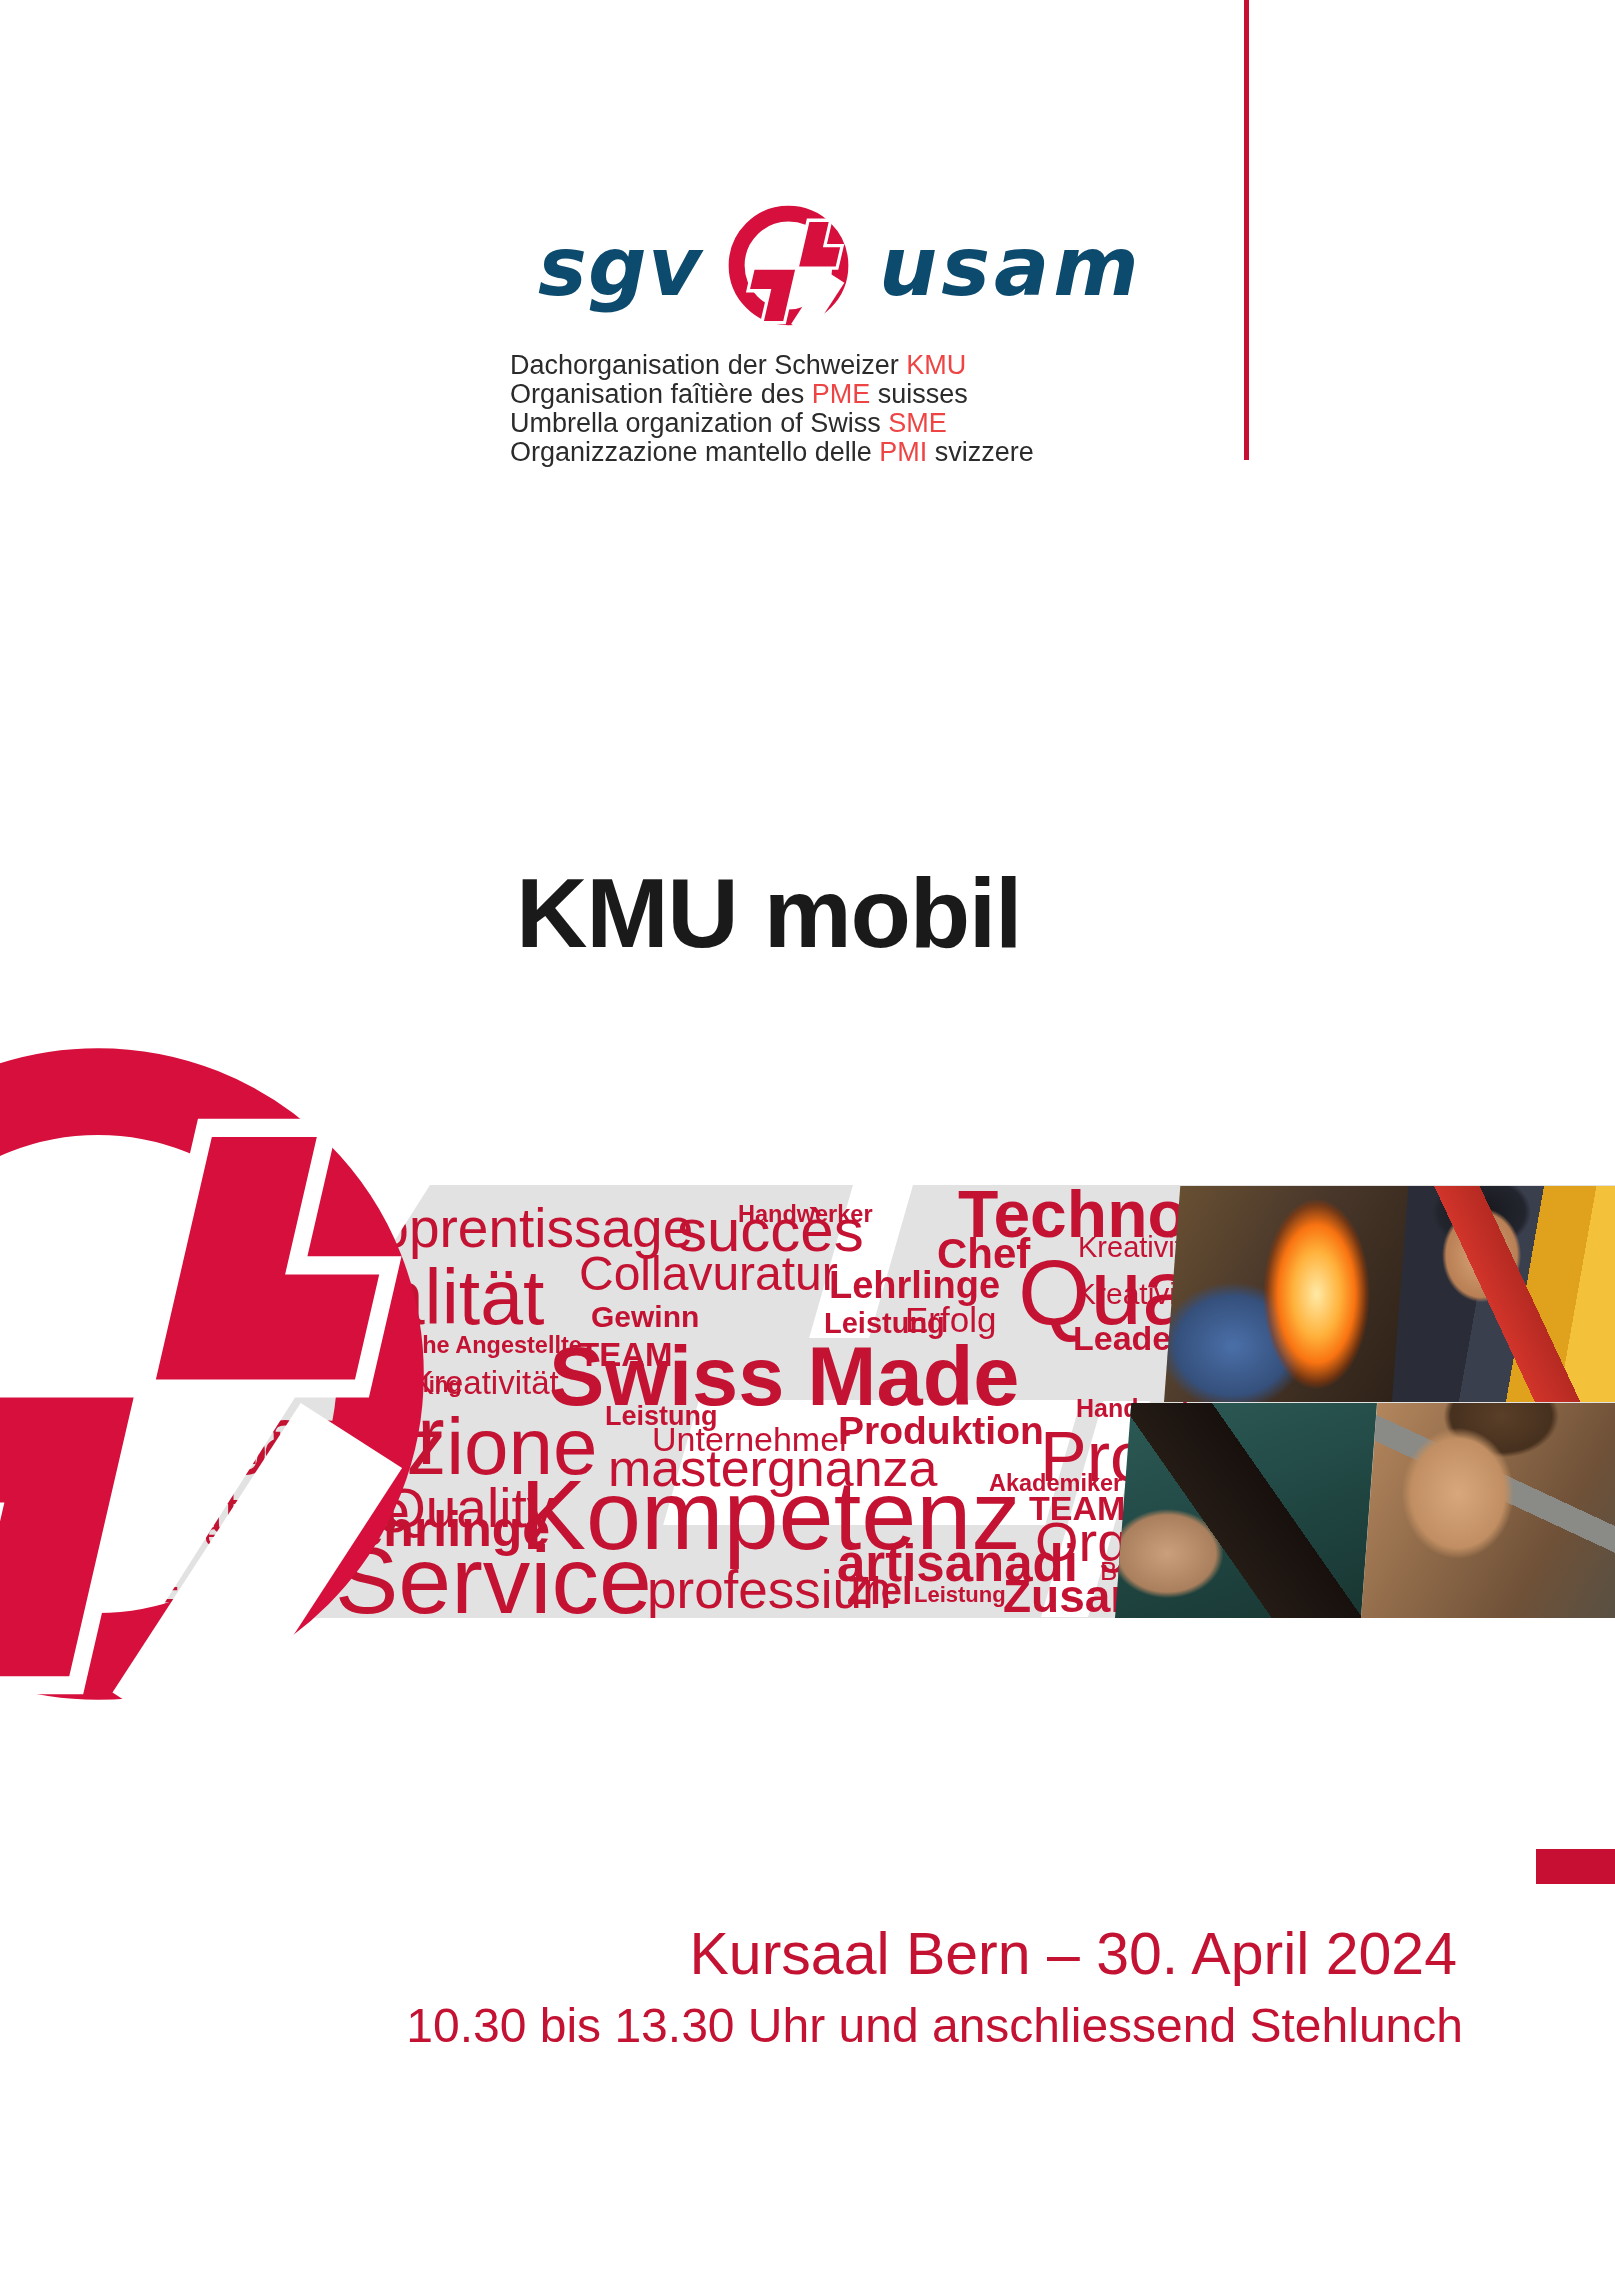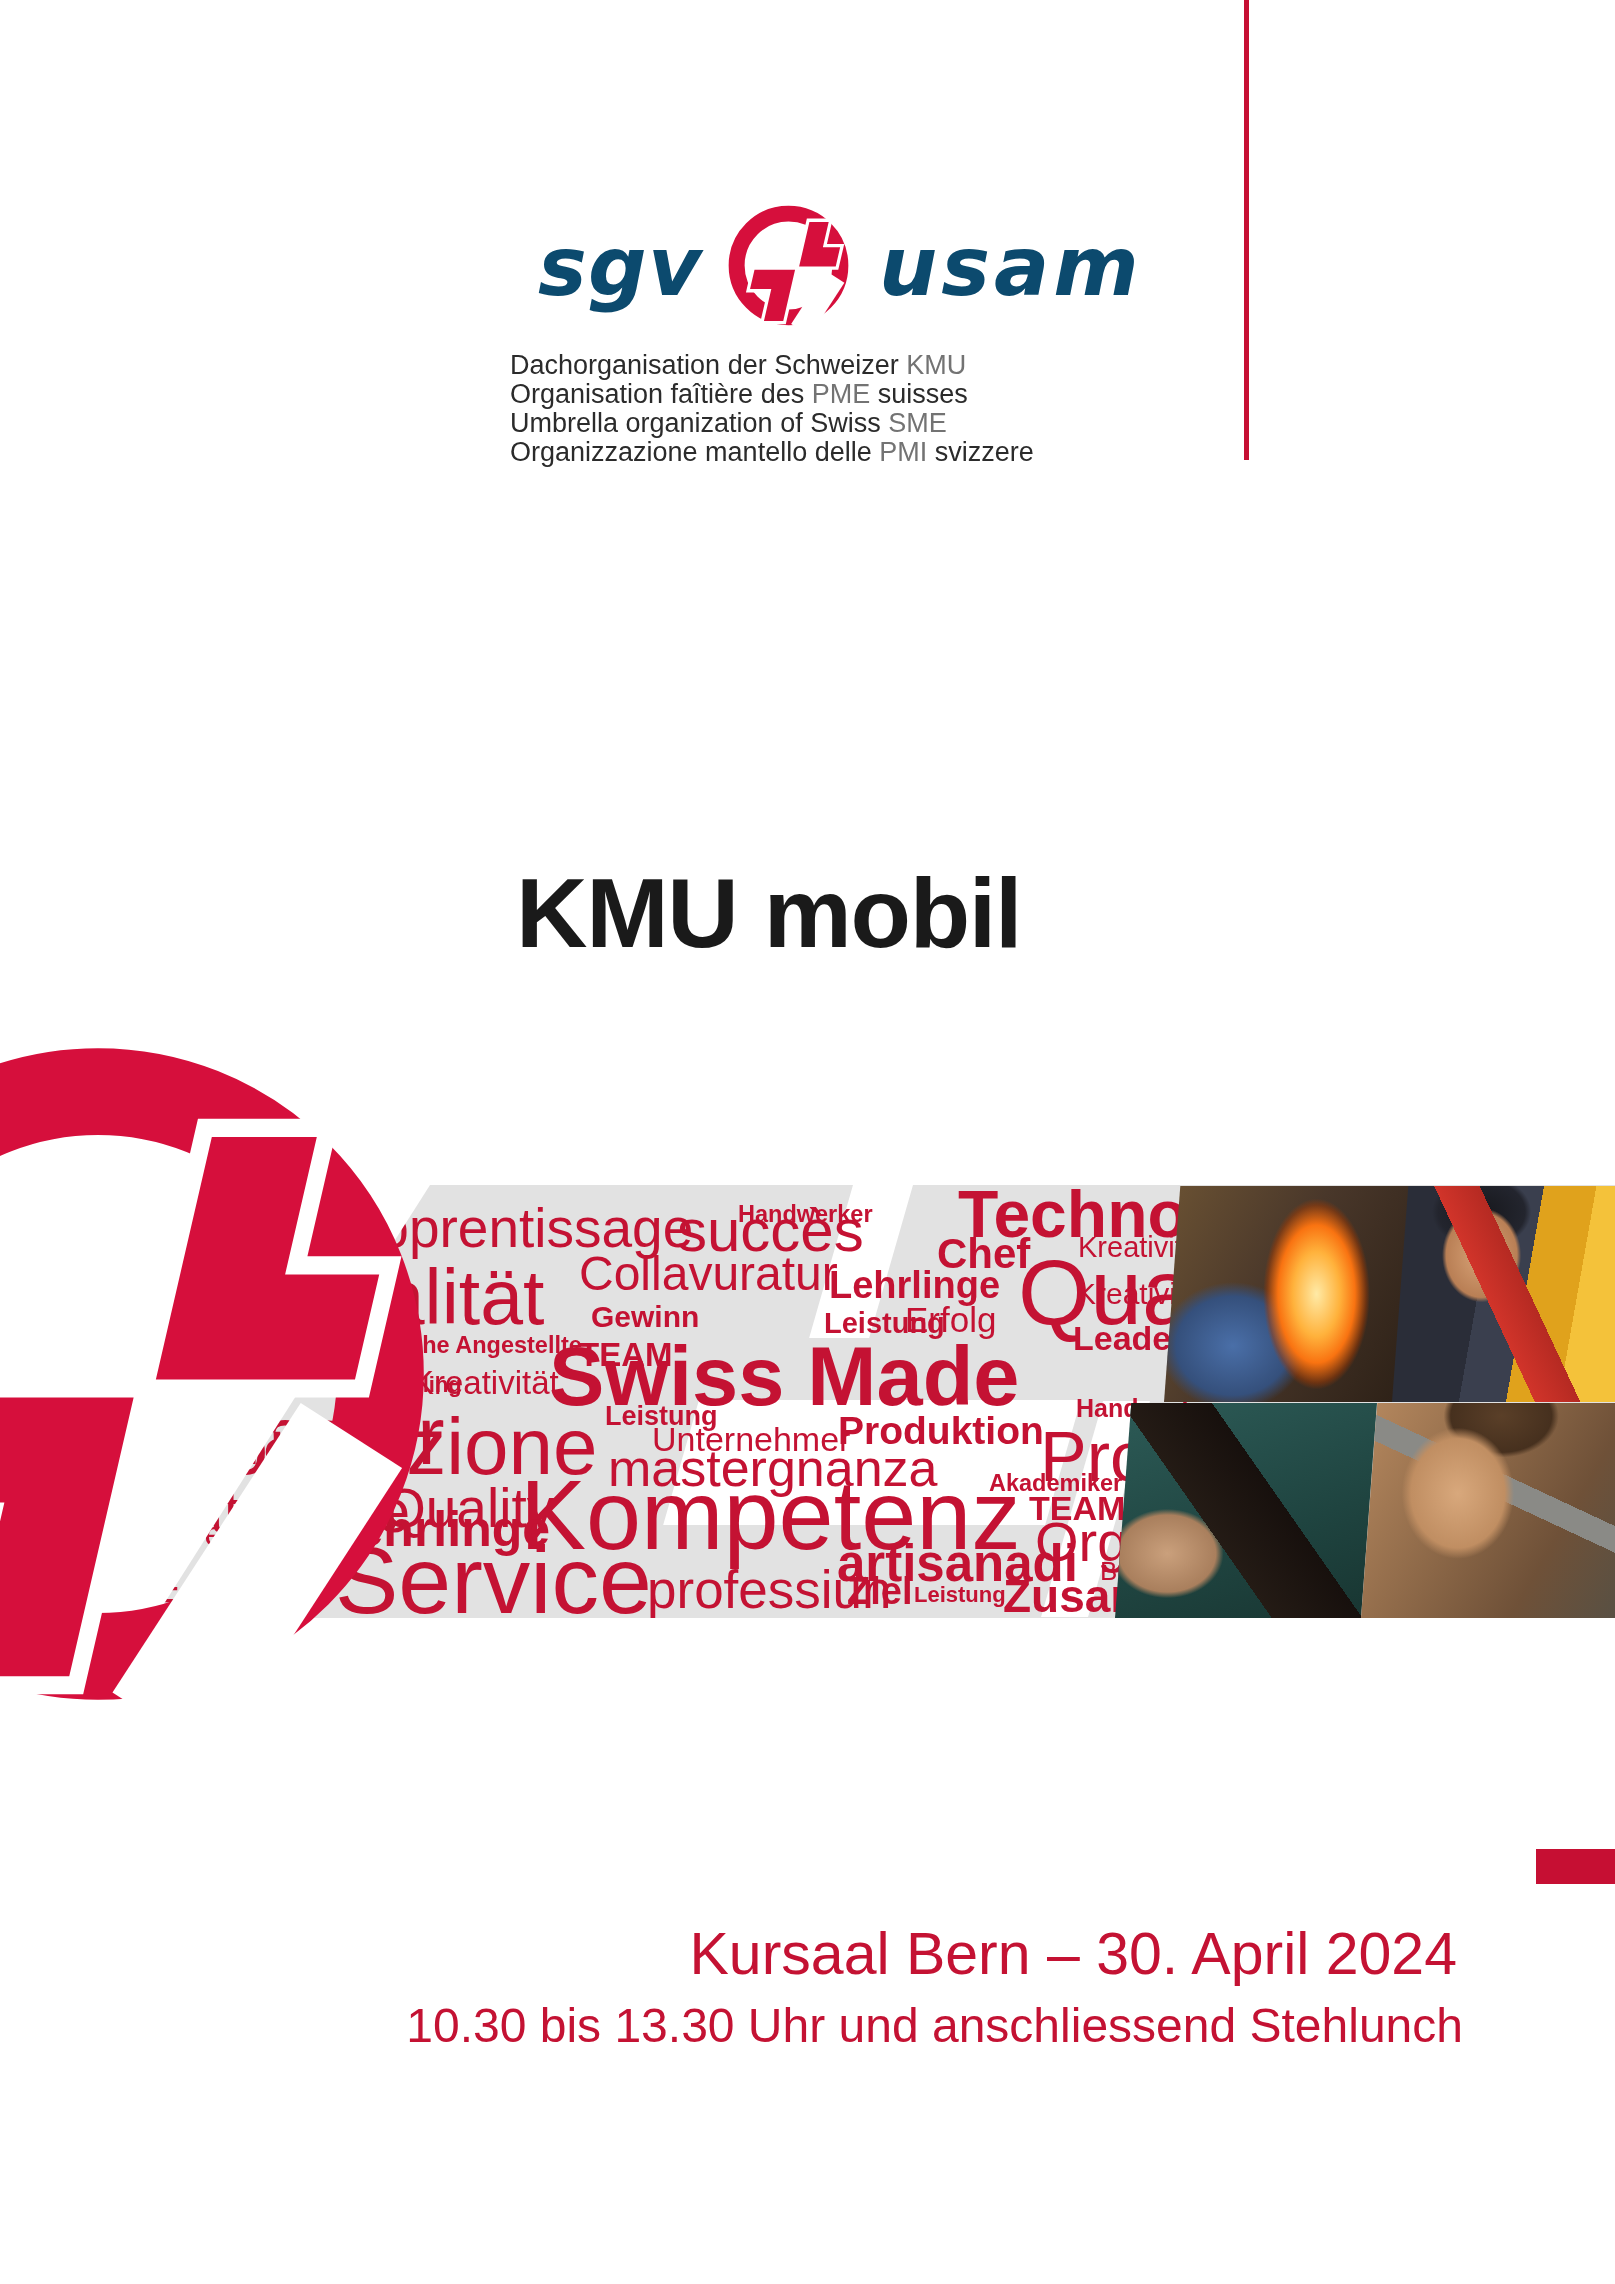--- a/index.html
+++ b/index.html
@@ -11,21 +11,21 @@
   .top-rule{position:absolute;left:1244px;top:0;width:4.6px;height:460px;background:#c60f33;}
   
   .logo-sgv,.logo-usam{
     position:absolute;top:219px;font-family:"DejaVu Sans","Liberation Sans",sans-serif;
     font-style:italic;font-weight:bold;font-size:82px;color:#0c4a6e;letter-spacing:1.3px;
   }
   .logo-sgv{left:538px;}
   .logo-usam{left:879px;letter-spacing:3.9px;}
   .logo-mark-small{position:absolute;left:722px;top:199px;width:133px;height:133px;}
   .tagline{position:absolute;left:510px;top:351px;font-size:27px;line-height:29px;color:#2b2b2b;}
-  .tagline .accent{color:#737373;}
+  .tagline .accent{color:#ef4444;}
   
   .main-title{
     position:absolute;left:516px;top:790px;font-size:99px;font-weight:bold;color:#1a1a1a;
     letter-spacing:-1.3px;white-space:nowrap;
   }
   
   .band{
     position:absolute;left:0;top:1185px;width:1616px;height:433px;background:#e2e2e2;
     clip-path:polygon(430px 0,1616px 0,1616px 433px,155px 433px);
   }

